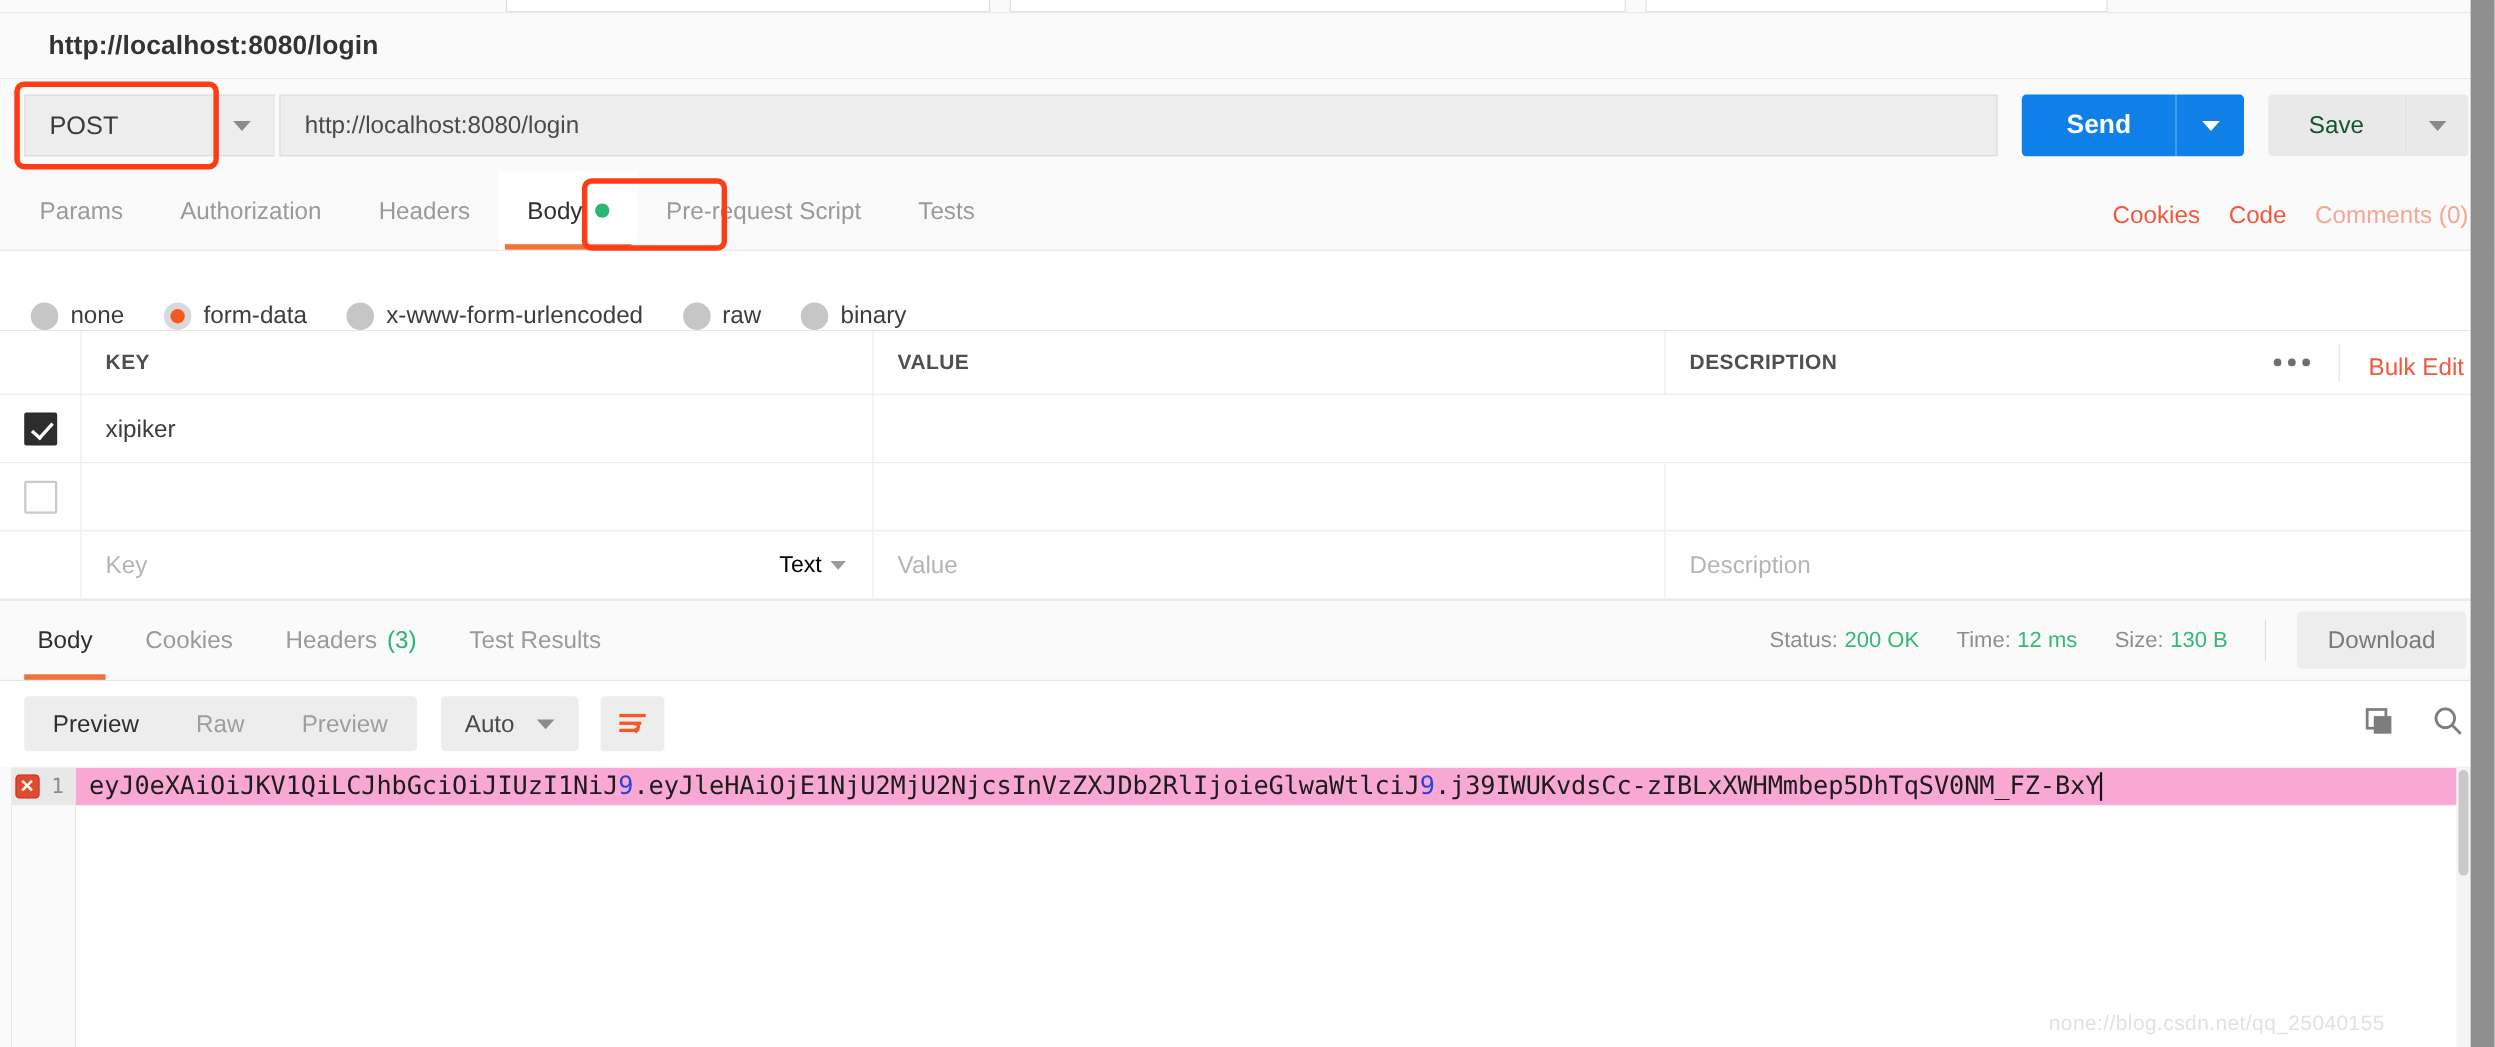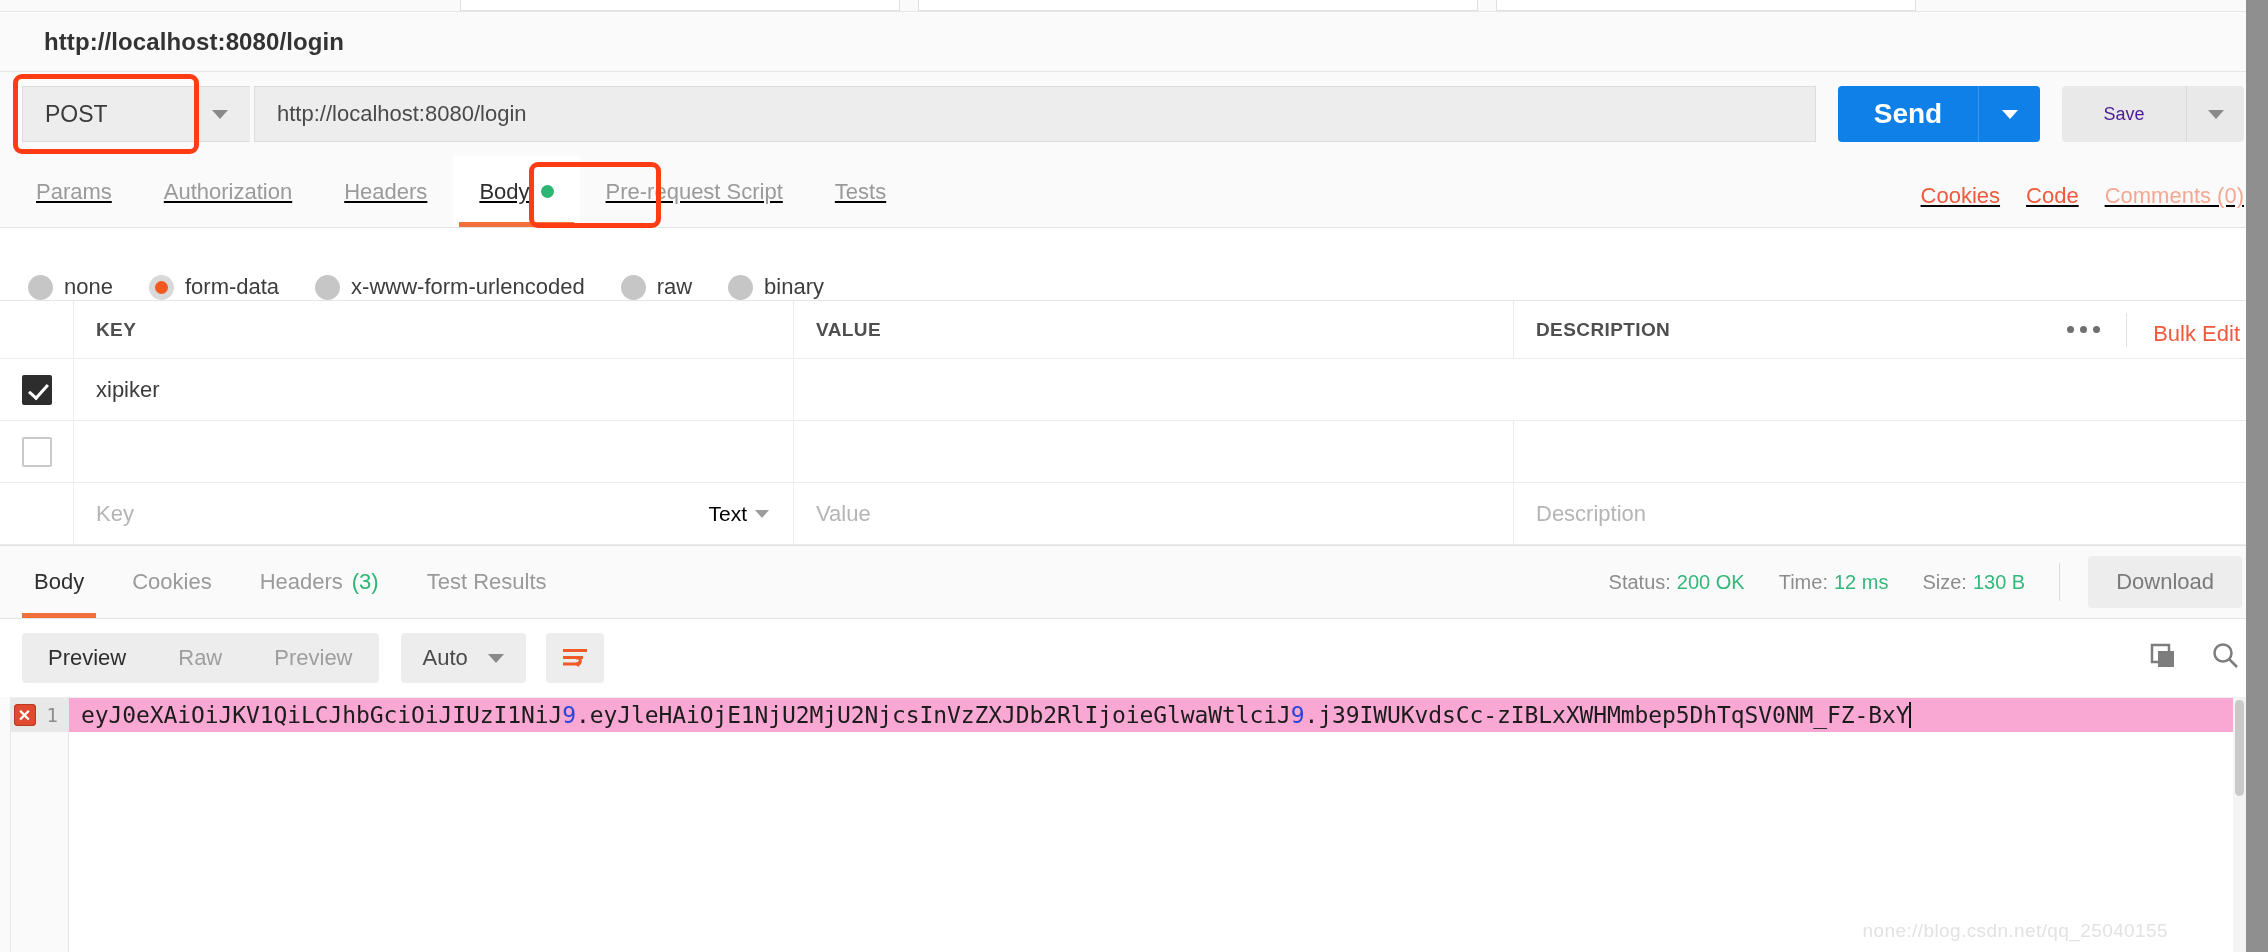--- a/index.html
+++ b/index.html
@@ -77,49 +77,49 @@
   }
   .url-input {
     flex: 1 1 auto; height: 56px; background: #ededed;
     border: 1px solid #dcdcdc;
     display: flex; align-items: center; padding-left: 22px;
     font-size: 22px; color: #4a4a4a;
     margin-left: 4px;
   }
   .send-wrap { display: flex; margin-left: 22px; height: 56px; }
   .send-btn {
-    background: #0e80e8; color: #fff; font-size: 28px; font-weight: 700;
+    background: #0e80e8; color: #fff; font-size: 24px; font-weight: 700;
     width: 140px; display: flex; align-items: center; justify-content: center;
     border-radius: 4px 0 0 4px;
     text-align: center;
   }
   .send-caret {
     background: #0e80e8; width: 62px;
     display: flex; align-items: center; justify-content: center;
     border-radius: 0 4px 4px 0;
     border-left: 1px solid #3b96ec;
   }
   .save-wrap { display: flex; margin-left: 22px; height: 56px; }
   .save-btn {
-    background: #e9e9e9; color: #4c1d95; font-size: 18px;
+    background: #e9e9e9; color: #14532d; font-size: 22px;
     width: 124px; display: flex; align-items: center; justify-content: center;
     border-radius: 4px 0 0 4px;
   }
   .save-caret {
     background: #e9e9e9; width: 58px;
     display: flex; align-items: center; justify-content: center;
     border-radius: 0 4px 4px 0; border-left: 1px solid #d8d8d8;
   }
 
   
   .req-tabs {
     flex: 0 0 72px; background: #fafafa;
     display: flex; align-items: flex-end;
     border-bottom: 1px solid #e4e4e4;
-    position: relative; padding: 0 24px 0 10px; text-decoration: underline;
+    position: relative; padding: 0 24px 0 10px;
   }
   .rt-left { display: flex; align-items: flex-end; height: 100%; }
   .rt-item {
     height: 100%; display: flex; align-items: center;
     padding: 0 26px; font-size: 22px; color: #9a9a9a;
     position: relative;
   }
   .rt-item.active { color: #2f2f2f; background: #ffffff; }
   .rt-item.active::after {
     content: ''; position: absolute; left: 6px; right: 6px; bottom: 0;

